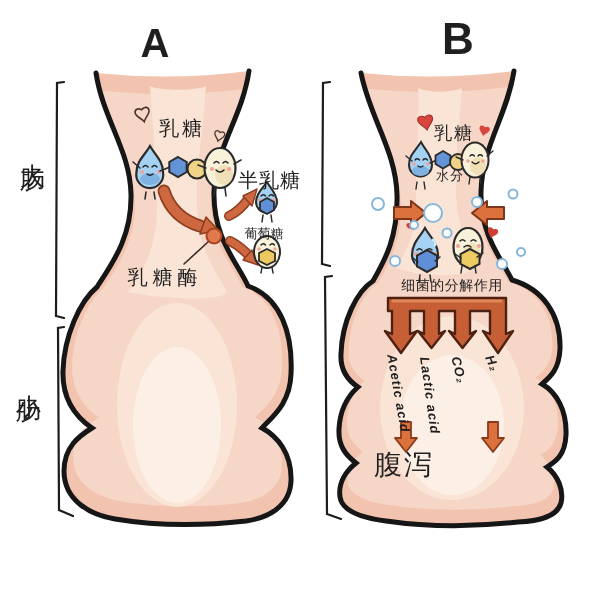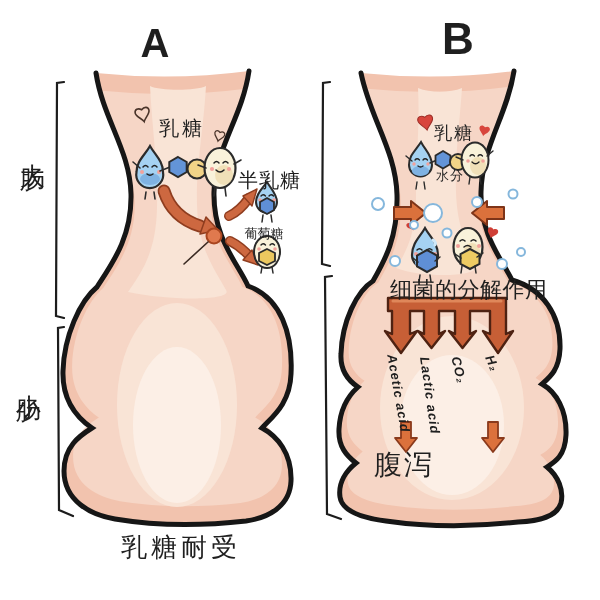--- a/index.html
+++ b/index.html
@@ -169,25 +169,25 @@
 
 <div class="txt panel-letter" style="left:130px;top:20px;width:50px;">A</div>
 <div class="txt panel-letter" style="left:430px;top:14px;width:56px;font-size:44px;">B</div>
 
 <div class="txt v-label" style="left:18px;top:143px;">大肠</div>
 <div class="txt v-label" style="left:14px;top:374px;">小肠</div>
 
 <div class="txt" style="left:152px;top:117px;width:60px;font-size:20px;letter-spacing:3px;">乳糖</div>
 <div class="txt" style="left:238px;top:169px;width:62px;font-size:20px;letter-spacing:1px;text-align:center;">半乳糖</div>
 <div class="txt" style="left:235px;top:216px;width:58px;font-size:13px;margin-top:11px;">葡萄糖</div>
-<div class="txt" style="left:96px;top:533px;width:170px;font-size:26px;letter-spacing:4px;">乳糖耐受</div>
+<div class="txt" style="left:116px;top:266px;width:98px;font-size:20px;letter-spacing:5px;">乳糖酶</div>
 
 <div class="txt" style="left:425px;top:123px;width:58px;font-size:18px;letter-spacing:2px;">乳糖</div>
 <div class="txt" style="left:426px;top:169px;width:48px;font-size:13px;letter-spacing:1px;">水分</div>
-<div class="txt" style="left:390px;top:277px;width:124px;font-size:22px;letter-spacing:0.5px;">细菌的分解作用</div>
+<div class="txt" style="left:390px;top:277px;width:124px;font-size:14px;letter-spacing:0.5px;">细菌的分解作用</div>
 
 <div class="txt rot" style="left:398px;top:353px;transform:rotate(80deg);">Acetic acid</div>
 <div class="txt rot" style="left:431px;top:356px;transform:rotate(82deg);">Lactic acid</div>
 <div class="txt rot" style="left:462px;top:355px;transform:rotate(76deg);">CO₂</div>
 <div class="txt rot" style="left:495px;top:353px;transform:rotate(66deg);">H₂</div>
 
 <div class="txt" style="left:374px;top:449px;width:58px;font-size:28px;letter-spacing:2px;">腹泻</div>
 
 </div>
 

